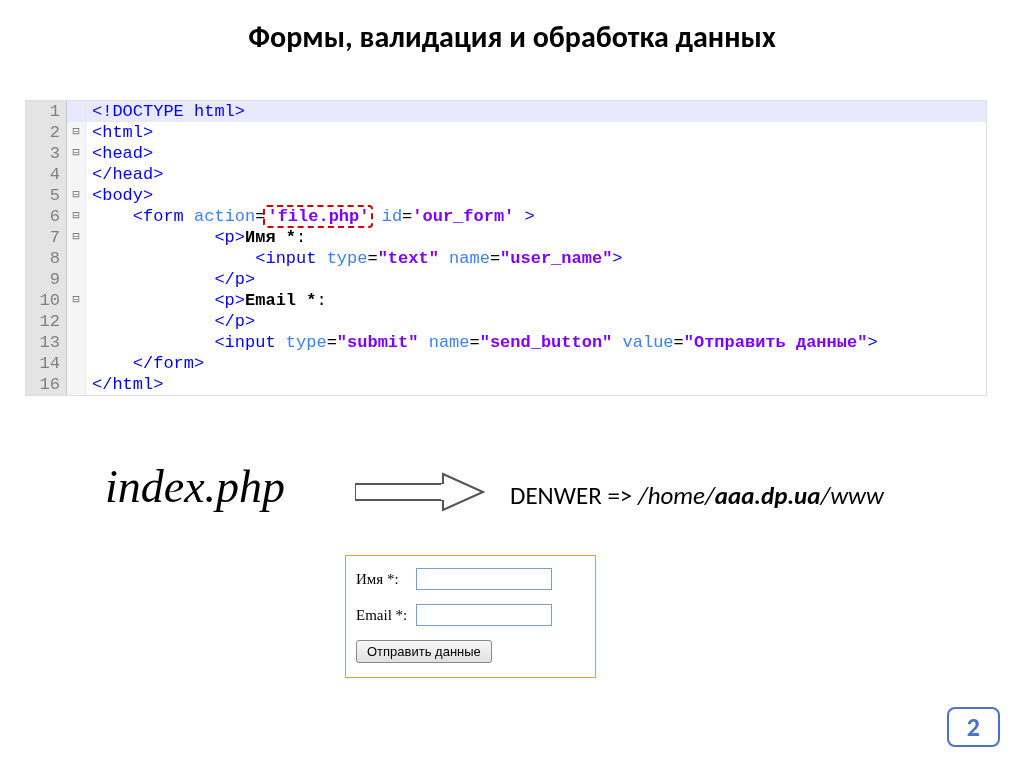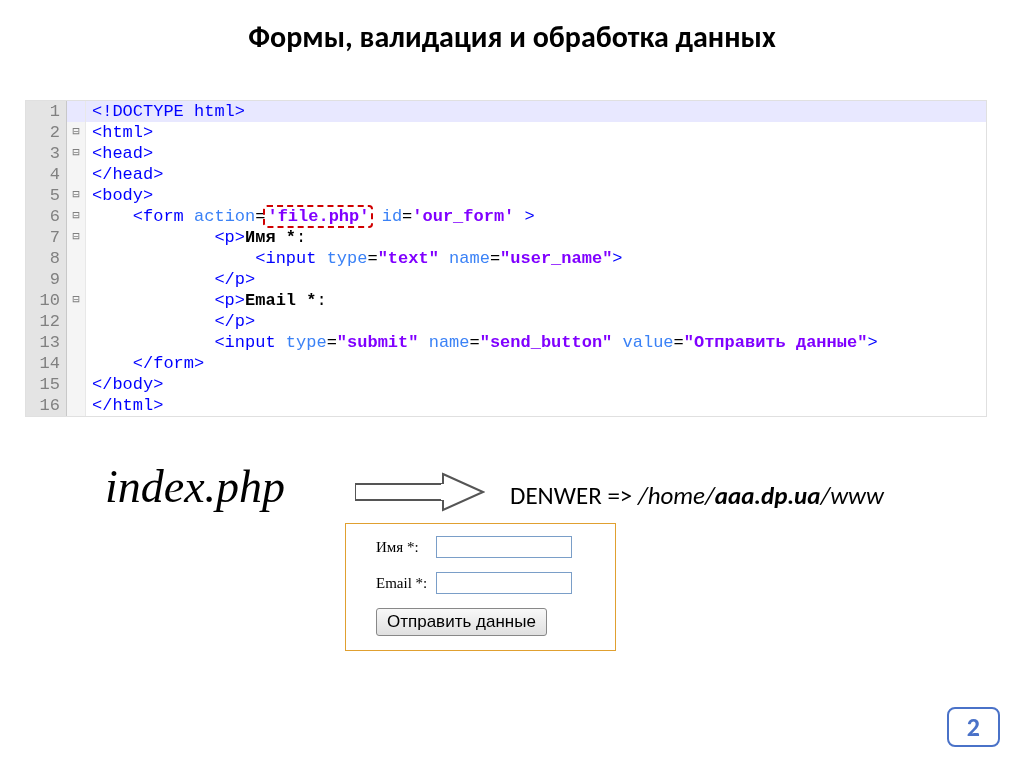--- a/index.html
+++ b/index.html
@@ -61,36 +61,36 @@
   }
   .pathline {
     position:absolute; left:510px; top:480px;
     font-family:Calibri, Arial, sans-serif;
     font-size:25px; color:#000; font-style:italic;text-align:center;
   }
   .pathline .plain { font-style:normal; }
   .pathline b { font-weight:bold; }
   
   .form-preview {
-    position:absolute; left:345px; top:523px;
+    position:absolute; left:345px; top:555px;
     border:1px solid #e0a030;
-    padding:12px 14px 14px 30px;
+    padding:12px 14px 14px 10px;
     width:225px;
     font-family:"Times New Roman", serif;
     font-size:15px; color:#000;
     background:#fff;
   }
   .form-preview .frow { display:flex; align-items:center; margin-bottom:14px; }
   .form-preview .lbl { width:60px; }
   .form-preview input.txtfield {
     width:130px; height:18px;
     border:1px solid #7a9ec8; background:#fff;
   }
   .form-preview button.submit {
-    font-family:Arial, sans-serif; font-size:17px;
+    font-family:Arial, sans-serif; font-size:13px;
     padding:3px 10px;
     border:1px solid #888; border-radius:3px;
     background:linear-gradient(#f8f8f8,#e0e0e0);
     cursor:pointer;
   }
   
   .pagenum {
     position:absolute; right:24px; bottom:20px;
     border:2px solid #4a72c8; border-radius:8px;
     color:#4a72c8; font-family:Calibri, Arial, sans-serif;
@@ -161,25 +161,20 @@
     </div>
     <div class="row">
       <div class="gutter">13</div>
       <div class="fold"></div>
       <div class="code">            <span class="tag">&lt;input</span> <span class="attr">type</span>=<span class="val">"submit"</span> <span class="attr">name</span>=<span class="val">"send_button"</span> <span class="attr">value</span>=<span class="val">"Отправить данные"</span><span class="tag">&gt;</span></div>
     </div>
     <div class="row">
       <div class="gutter">14</div>
       <div class="fold"></div>
       <div class="code">    <span class="tag">&lt;/form&gt;</span></div>
-    </div>
-    <div class="row">
-      <div class="gutter">15</div>
-      <div class="fold"></div>
-      <div class="code"><span class="tag">&lt;/body&gt;</span></div>
     </div>
     <div class="row">
       <div class="gutter">16</div>
       <div class="fold"></div>
       <div class="code"><span class="tag">&lt;/html&gt;</span></div>
     </div>
   </div>
 
 <div class="filename">index.php</div>
 

